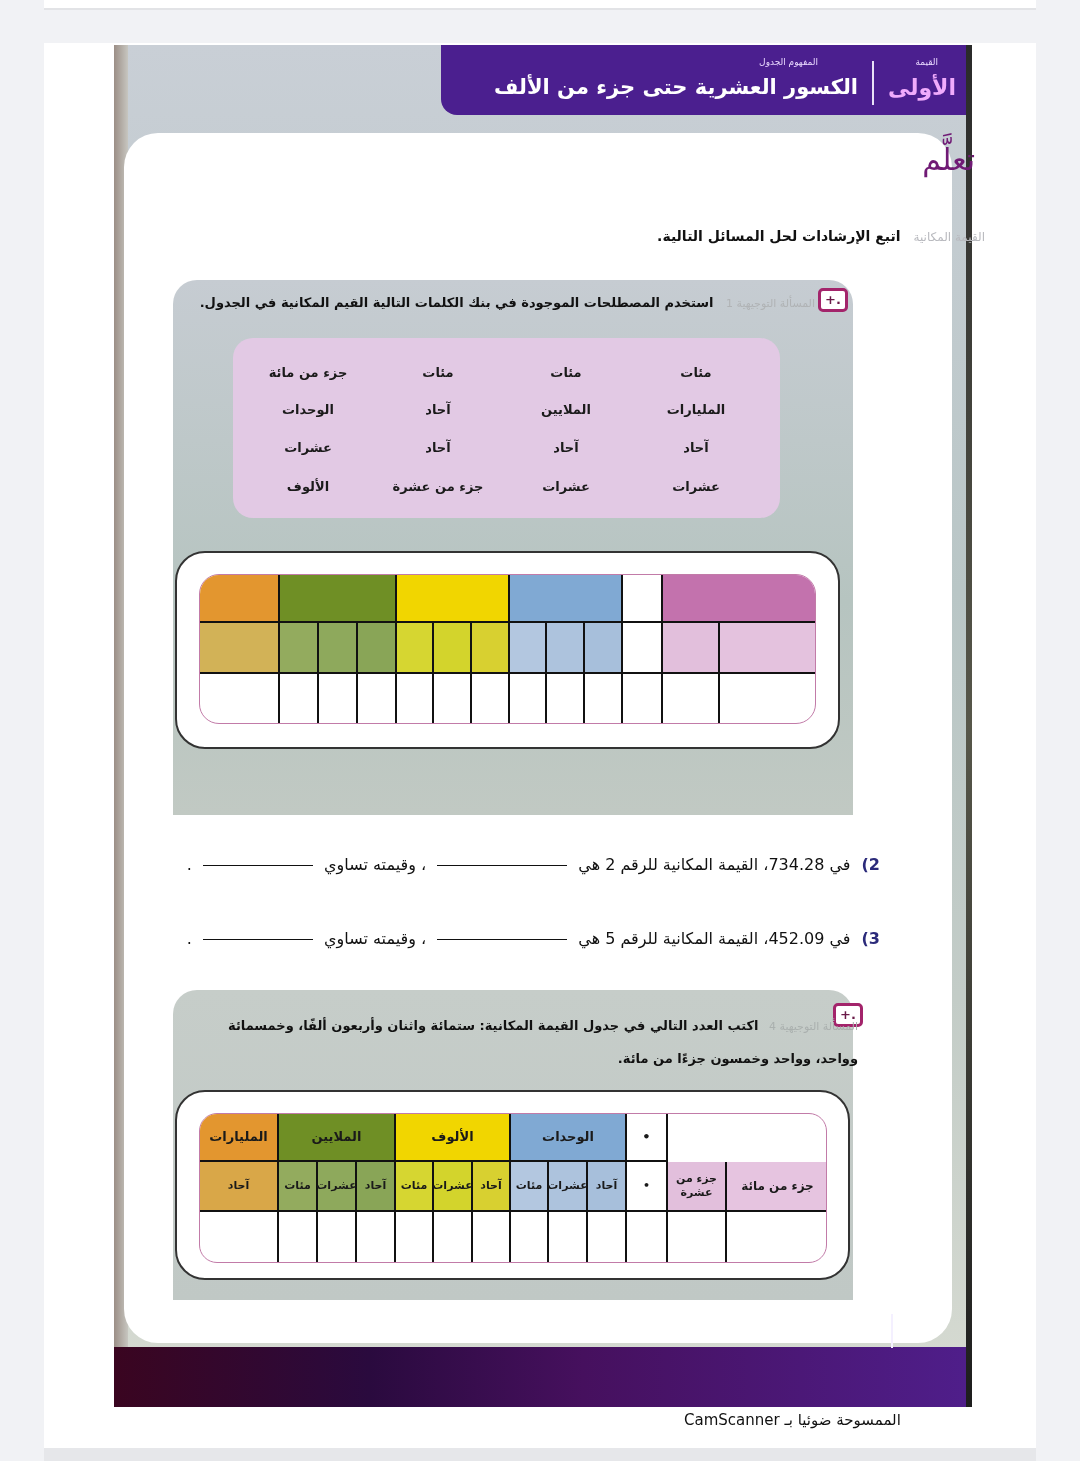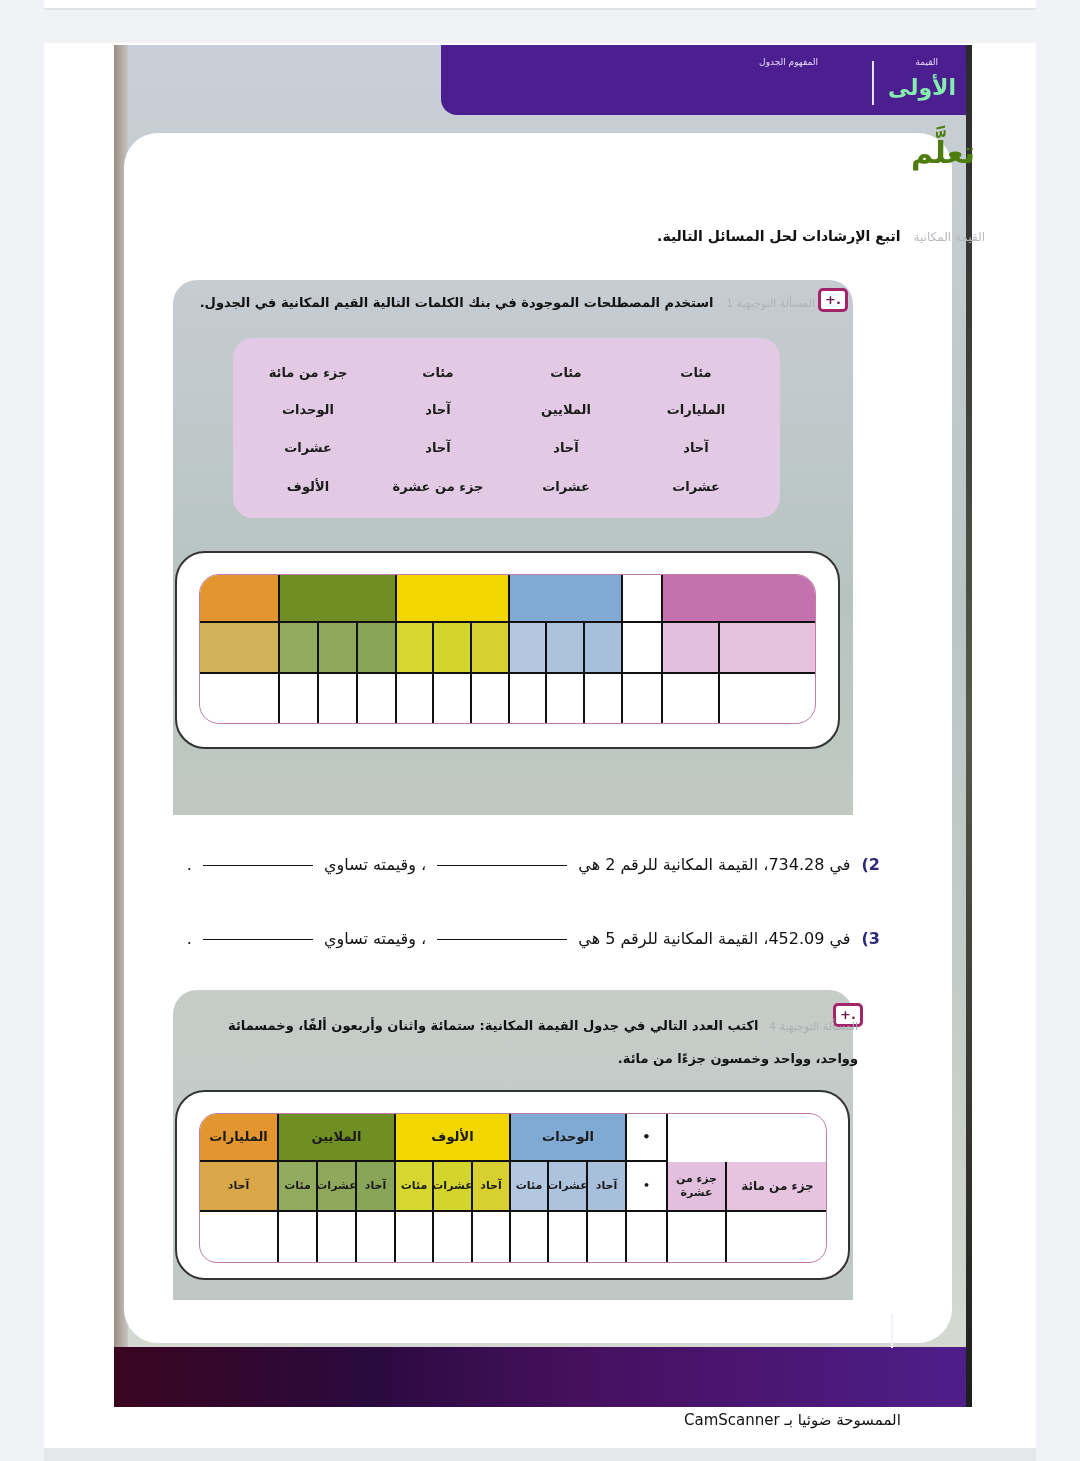--- a/index.html
+++ b/index.html
@@ -5,26 +5,26 @@
   * { box-sizing: border-box; margin: 0; padding: 0; }
   html, body { width: 1080px; height: 1461px; background: #f1f2f5; overflow: hidden; font-family: "DejaVu Sans", sans-serif; }
   .topbar { position: absolute; left: 44px; top: 0; width: 992px; height: 10px; background: #fff; border-bottom: 2px solid #e2e3e6; }
   .bottombar { position: absolute; left: 44px; top: 1448px; width: 992px; height: 13px; background: #e6e7ea; }
   .sheet { position: absolute; left: 44px; top: 43px; width: 992px; height: 1406px; background: #fff; }
   .page { position: absolute; left: 114px; top: 45px; width: 852px; height: 1362px; overflow: hidden;
           background: linear-gradient(180deg, #c9cfd6 0%, #b9c6c6 40%, #c3ccc7 70%, #d7dbd2 100%); }
   .page .leftshade { position:absolute; left:0; top:0; width:14px; height:100%; background: linear-gradient(90deg,#9b8e86,#c7c6c0); }
   .header-band { position: absolute; left: 327px; top: 0; width: 525px; height: 70px; background: #4b1f8f; border-bottom-left-radius: 16px; }
   .header-band .unit-small { position:absolute; right:28px; top:12px; font-size:9px; color:#e9d8ff; direction: rtl; }
-  .header-band .unit-big { position:absolute; right:10px; top:30px; font-size:22px; font-weight:bold; color:#86efac; direction: rtl; }
+  .header-band .unit-big { position:absolute; right:10px; top:30px; font-size:22px; font-weight:bold; color:#f0abfc; direction: rtl; }
   .header-band .divider { position:absolute; right:92px; top:16px; width:2px; height:44px; background:#e9e2f7; }
   .header-band .concept-small { position:absolute; right:148px; top:12px; font-size:9px; color:#e9d8ff; direction: rtl; }
   .header-band .concept-big { position:absolute; right:108px; top:30px; font-size:21px; font-weight:bold; color:#fff; direction: rtl; white-space: nowrap; }
   .card { position: absolute; left: 10px; top: 88px; width: 828px; height: 1210px; background: #fff; border-radius: 34px; }
-  .learn-title { position:absolute; right: 105px; top: 135px; font-size: 30px; font-weight: bold; color: #4d7c0f; direction: rtl; }
+  .learn-title { position:absolute; right: 105px; top: 142px; font-size: 30px; font-weight: normal; color: #701a75; direction: rtl; }
   .instruction { position:absolute; right: 95px; top: 228px; direction: rtl; font-size: 14px; font-weight: bold; color: #111; white-space: nowrap; }
   .instruction .faded { color: #b8b9be; font-weight: normal; font-size: 12px; margin-left: 8px; }
   .q-panel { position: absolute; left: 59px; top: 240px; width: 734px; height: 535px; background: linear-gradient(180deg,#c6ccd2,#b6c4c0 60%,#c1c9c3); border-radius: 24px 24px 0 0; }
   .q-head { position: absolute; right: 120px; top: 295px; direction: rtl; font-size: 13px; font-weight: bold; color: #111; white-space: nowrap; }
   .q-head .faded { color:#b0b3b5; font-weight: normal; font-size: 11px; margin-left: 8px; }
   .plus-box { position:absolute; width:30px; height:24px; border:3px solid #a3246b; border-radius:5px; background:#fff; color:#6a1a48; font-size:13px; line-height:18px; text-align:center; font-weight:bold; }
   .wordbank { position:absolute; left:233px; top:338px; width:547px; height:180px; background:#e2c9e4; border-radius: 20px; }
   .wordbank .wcell { position:absolute; width:120px; text-align:center; font-size:13px; font-weight:bold; color:#1b1b1b; direction: rtl; }
   .grid-frame { position:absolute; left:175px; top:551px; width:665px; height:198px; background:#fff; border:2px solid #333; border-radius: 30px; }
   .grid { position:absolute; left:199px; top:574px; width:617px; height:150px; border-radius: 20px; overflow:hidden; border: 1px solid #c27ba8; }
@@ -52,20 +52,21 @@
 <div class="sheet"></div>
 
 <div class="page">
   <div class="leftshade"></div>
 
   <div class="header-band">
     <span class="unit-small">القيمة</span>
     <span class="unit-big">الأولى</span>
     <span class="divider"></span>
     <span class="concept-small">المفهوم الجدول</span>
+    <span class="concept-big">الكسور العشرية حتى جزء من الألف</span>
   </div>
 
   <div class="card"></div>
 
   <div class="footer-band"></div>
 </div>
 
 <div class="spine"></div>
 
 <div class="learn-title">تعلَّم</div>

